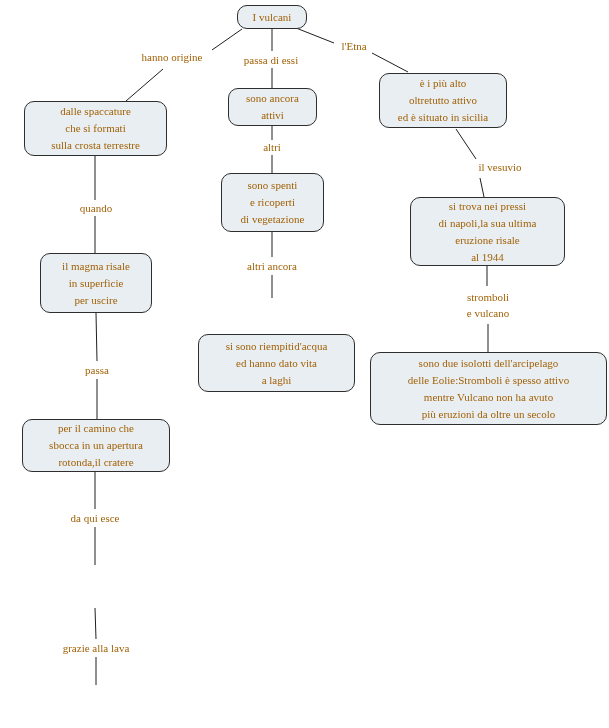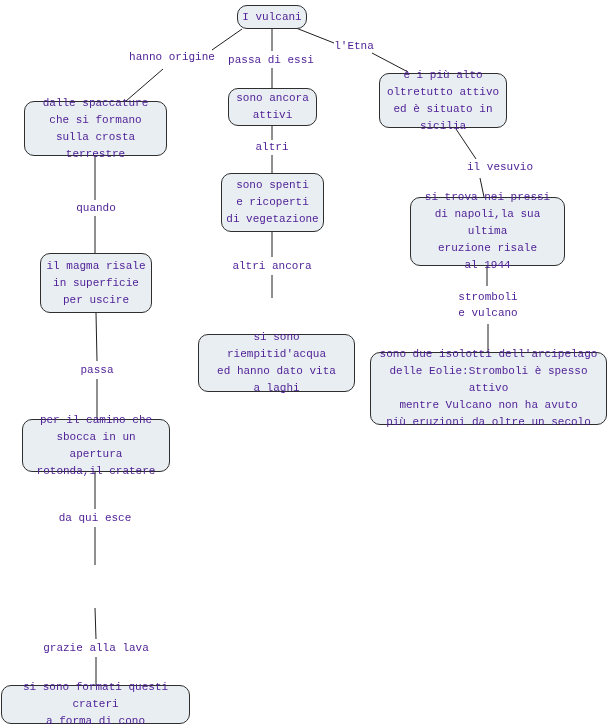--- a/index.html
+++ b/index.html
@@ -5,22 +5,22 @@
   html, body {
     margin: 0;
     padding: 0;
     background: #ffffff;
   }
   .canvas {
     position: relative;
     width: 609px;
     height: 728px;
     background: #ffffff;
-    font-family: Liberation Mono, monospace;
-    color: #4c1d95;
+    font-family: Liberation Serif, serif;
+    color: #a16207;
     overflow: hidden;
   }
   .edges {
     position: absolute;
     left: 0;
     top: 0;
     z-index: 0;
   }
   .node {
     position: absolute;
@@ -107,30 +107,28 @@
 
       <line x1="456" y1="129" x2="476" y2="159"></line>
       <line x1="480" y1="178" x2="484" y2="197"></line>
       <line x1="487" y1="266" x2="487" y2="286"></line>
       <line x1="488" y1="324" x2="488" y2="352"></line>
     </g>
   </svg>
 
   <div class="node" id="n-root">I vulcani</div>
   <div class="node" id="n-spaccature">dalle spaccature
-che si formano
+che si formati
 sulla crosta terrestre</div>
   <div class="node" id="n-magma-risale">il magma risale
 in superficie
 per uscire</div>
   <div class="node" id="n-camino">per il camino che
 sbocca in un apertura
 rotonda,il cratere</div>
-  <div class="node" id="n-crateri-cono">si sono formati questi crateri
-a forma di cono</div>
   <div class="node" id="n-ancora-attivi">sono ancora
 attivi</div>
   <div class="node" id="n-spenti">sono spenti
 e ricoperti
 di vegetazione</div>
   <div class="node" id="n-laghi">si sono riempitid'acqua
 ed hanno dato vita
 a laghi</div>
   <div class="node" id="n-etna">è i più alto
 oltretutto attivo

